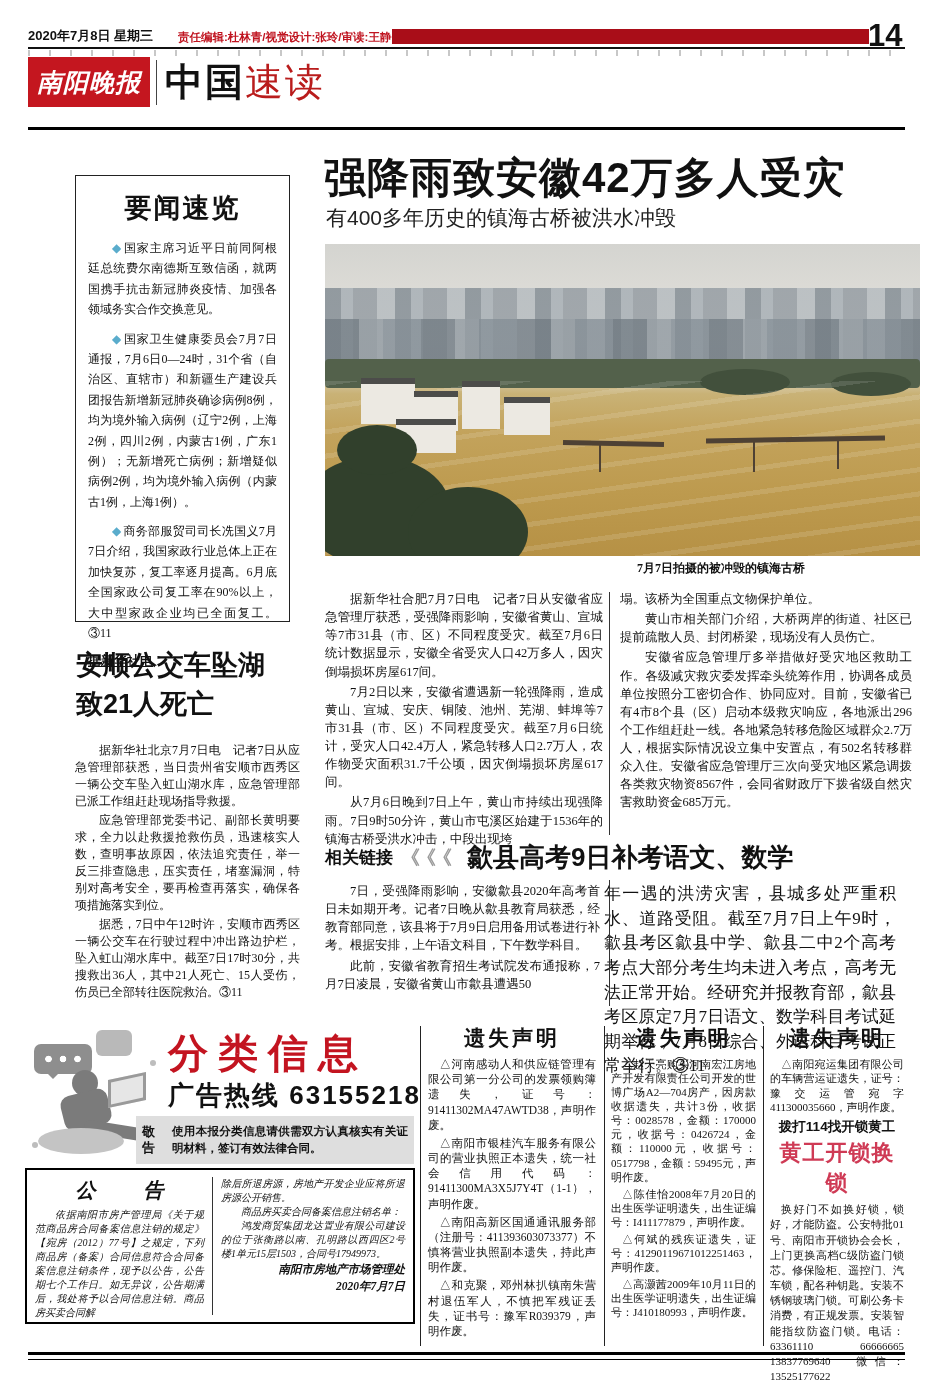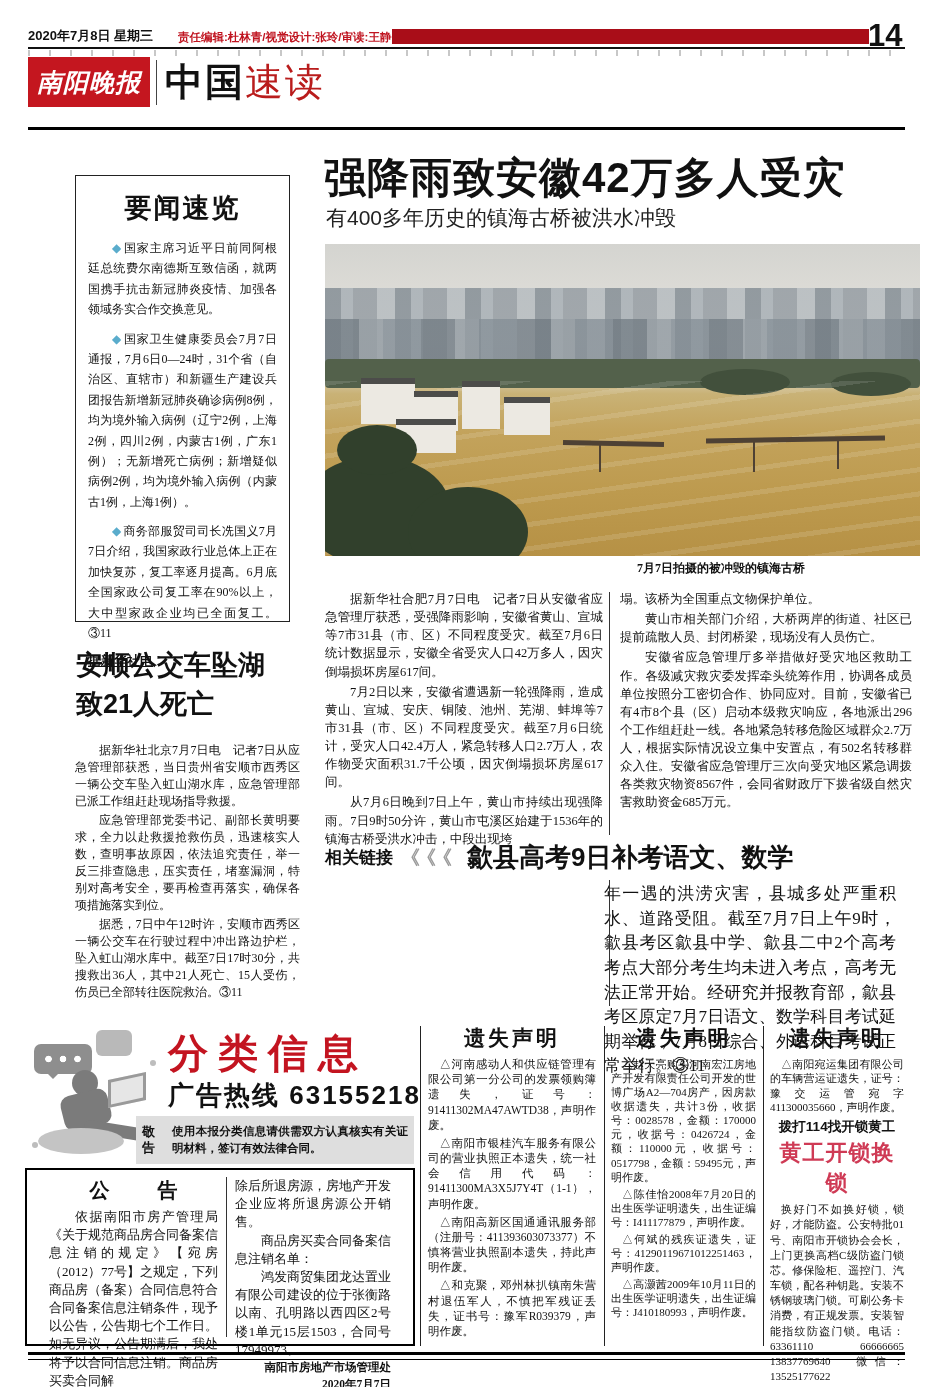--- a/index.html
+++ b/index.html
@@ -96,25 +96,25 @@
   .ci-bub1t { left:14px; top:42px; width:0; height:0; border:7px solid transparent; border-top-color:#8e8e8e; }
   .ci-bub2 { left:64px; top:0; width:36px; height:26px; border-radius:6px; background:#b9b9b9; }
   .ci-head { left:40px; top:40px; width:26px; height:26px; border-radius:50%; background:#7b7b7b; }
   .ci-body { left:30px; top:62px; width:48px; height:36px; border-radius:10px; background:#7b7b7b; transform:rotate(-14deg); }
   .ci-laptop { left:76px; top:46px; width:38px; height:28px; background:#e6e6e6; border:3px solid #9a9a9a; transform:skewY(-12deg); }
   .ci-leg { left:52px; top:94px; width:62px; height:13px; border-radius:7px; background:#7b7b7b; transform:rotate(9deg); }
   .ci-cloud { left:6px; top:98px; width:86px; height:26px; border-radius:50%; background:#c4c4c4; }
   .ci-dot { width:6px; height:6px; border-radius:50%; background:#bdbdbd; }
 
   
-  .gg { left:25px; top:1168px; width:390px; height:178px; border:2px solid #000; padding:7px 22px; display:flex; }
+  .gg { left:25px; top:1168px; width:390px; height:156px; border:2px solid #000; padding:7px 8px; display:flex;font-style:italic; }
   .gg-c1 { width:178px; padding-right:8px; border-right:1px solid #333; }
   .gg-c2 { flex:1; padding-left:8px; }
   .gg-title { text-align:center; font-size:20px; font-weight:900; letter-spacing:14px; font-family:"Liberation Sans",sans-serif; margin-bottom:4px; text-indent:14px; }
-  .gg p { font-size:13px; line-height:1.4; }
+  .gg p { font-size:10px; line-height:1.4; }
   .gg-sign { text-align:right; font-size:11.5px; line-height:1.5; font-weight:bold; }
 
   
   .loss-title { text-align:center; font-size:21px; font-weight:900; letter-spacing:3px; font-family:"Liberation Sans",sans-serif; margin-bottom:5px; }
   .lossB { left:428px; top:1024px; width:168px; }
   .lossB p { font-size:11.5px; line-height:1.32; text-indent:1em; margin-bottom:3px; }
   .lossC { left:611px; top:1024px; width:145px; }
   .lossC p { font-size:11px; line-height:1.28; text-indent:1em; margin-bottom:3px; }
   .lossD { left:770px; top:1024px; width:134px; }
   .lossD p.item { font-size:11px; line-height:1.3; text-indent:1em; margin-bottom:4px; }
@@ -201,20 +201,24 @@
     <p class="jt ind">黄山市相关部门介绍，大桥两岸的街道、社区已提前疏散人员、封闭桥梁，现场没有人员伤亡。</p>
     <p class="jt ind">安徽省应急管理厅多举措做好受灾地区救助工作。各级减灾救灾委发挥牵头统筹作用，协调各成员单位按照分工密切合作、协同应对。目前，安徽省已有4市8个县（区）启动本级救灾响应，各地派出296个工作组赶赴一线。各地紧急转移危险区域群众2.7万人，根据实际情况设立集中安置点，有502名转移群众入住。安徽省应急管理厅三次向受灾地区紧急调拨各类救灾物资8567件，会同省财政厅下拨省级自然灾害救助资金685万元。</p>
   </div>
   <div class="abs col-div1"></div>
 
   <div class="abs rel-head">
     <span class="rel-label">相关链接</span>
     <span class="rel-chev">《《《</span>
     <span class="rel-title">歙县高考9日补考语文、数学</span>
   </div>
+  <div class="abs rcol1">
+    <p class="jt ind">7日，受强降雨影响，安徽歙县2020年高考首日未如期开考。记者7日晚从歙县教育局获悉，经教育部同意，该县将于7月9日启用备用试卷进行补考。根据安排，上午语文科目，下午数学科目。</p>
+    <p class="jt ind">此前，安徽省教育招生考试院发布通报称，7月7日凌晨，安徽省黄山市歙县遭遇50</p>
+  </div>
   <div class="abs rcol2">
     <p class="jt">年一遇的洪涝灾害，县城多处严重积水、道路受阻。截至7月7日上午9时，歙县考区歙县中学、歙县二中2个高考考点大部分考生均未进入考点，高考无法正常开始。经研究并报教育部，歙县考区原定7月7日语文、数学科目考试延期举行，7月8日综合、外语科目考试正常举行。③11</p>
   </div>
   <div class="abs col-div2"></div>
 
   <div class="abs cl-icon">
     <div class="ci ci-bub1"></div>
     <div class="ci ci-bub1t"></div>
     <div class="ci ci-bub2"></div>
     <div class="ci ci-head"></div>

